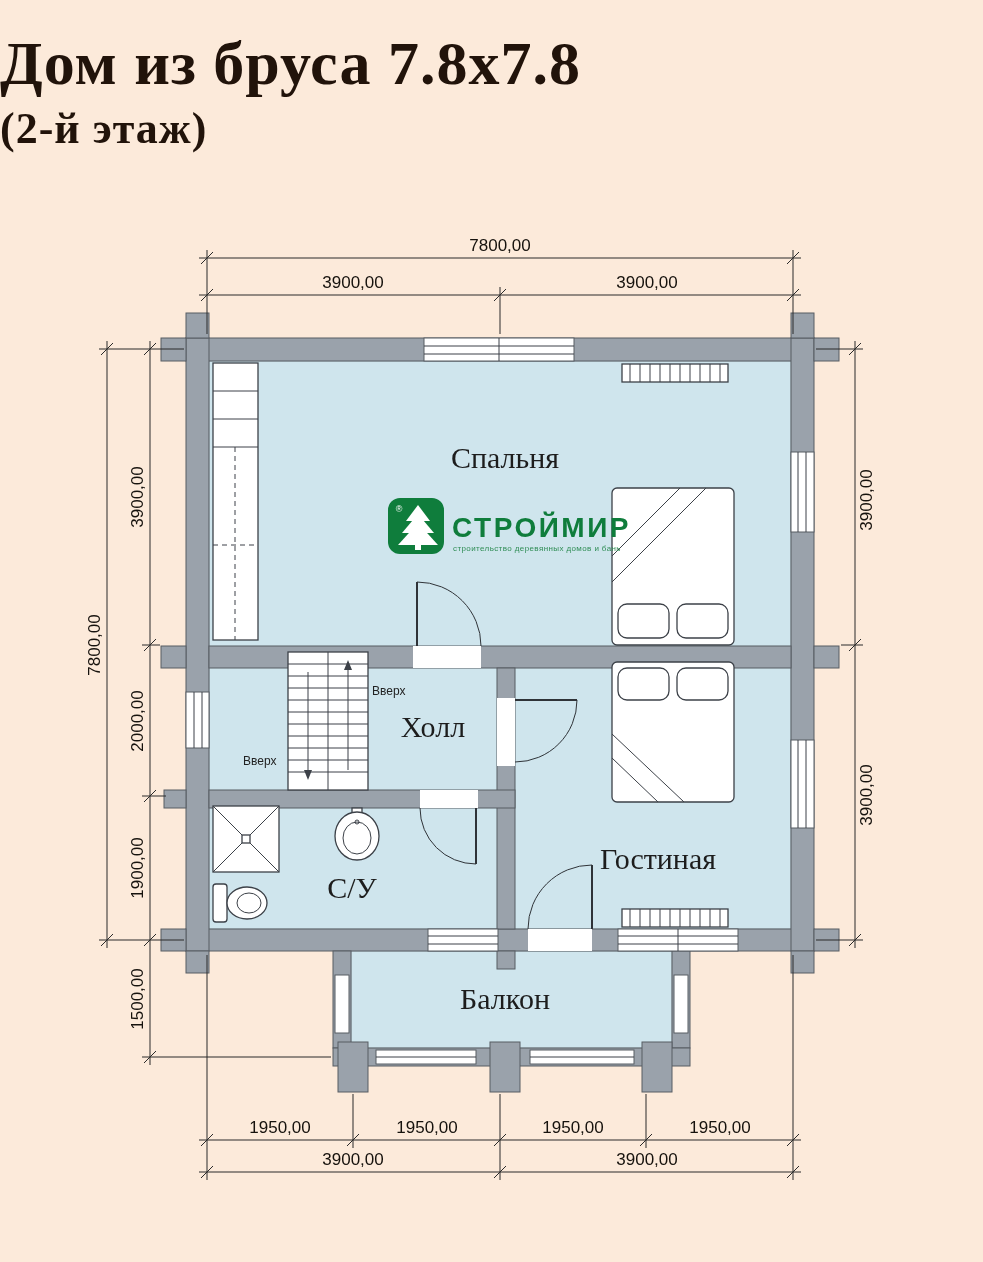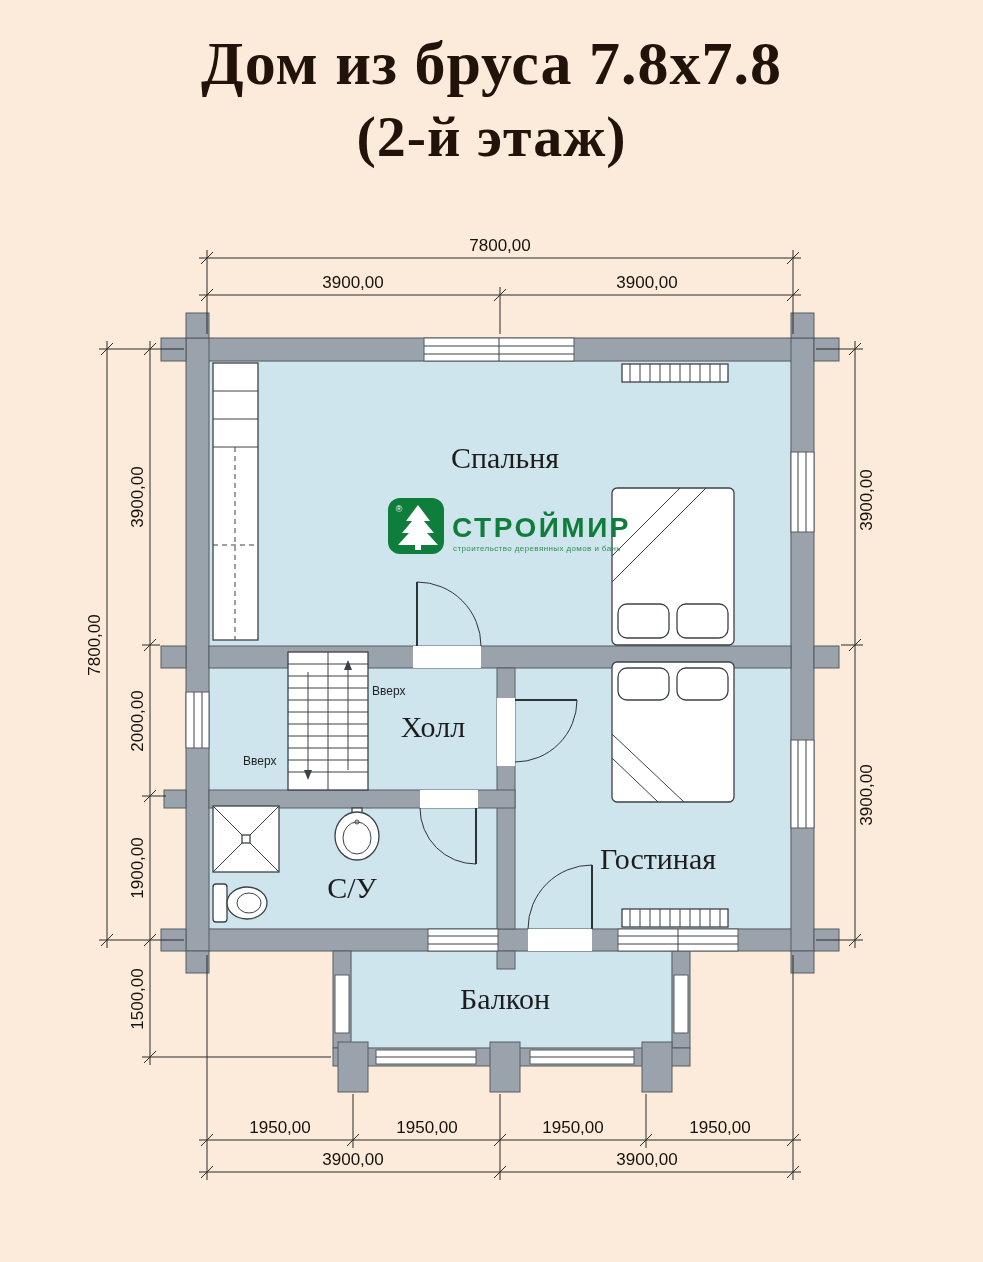--- a/index.html
+++ b/index.html
@@ -2,26 +2,26 @@
 <html><head>
 <meta charset="utf-8">
 <style>
   html,body{margin:0;padding:0;}
   body{
     width:983px;height:1262px;position:relative;overflow:hidden;
     background:#fceada;
     font-family:"Liberation Serif", serif;
   }
   header{
-    position:absolute;top:26px;left:0;width:983px;text-align:center;
+    position:absolute;top:26px;left:0;width:983px;
     color:#21130a;font-weight:bold;line-height:1.22;
     user-select:none;
   }
   .t1{font-size:62px;letter-spacing:1px;}
-  .t2{font-size:58px;letter-spacing:1px;}
+  .t2{font-size:44px;letter-spacing:1px;}
   svg{position:absolute;top:0;left:0;}
   svg text{font-family:"Liberation Sans", sans-serif;}
   text.room{font-family:"Liberation Serif", serif;font-size:30px;fill:#1d1d1d;}
   text.dim{font-size:17px;fill:#16120d;}
   text.small{font-size:12px;fill:#222;}
   .wall{fill:#9aa2ab;stroke:#575c63;stroke-width:1;}
   .floor{fill:#cfe5ed;stroke:#8a9aa4;stroke-width:0.5;}
   .gap{fill:#ffffff;}
   .win{fill:#ffffff;stroke:#575c63;stroke-width:1;}
   .fixt{fill:#ffffff;stroke:#3c4148;stroke-width:1.3;}

